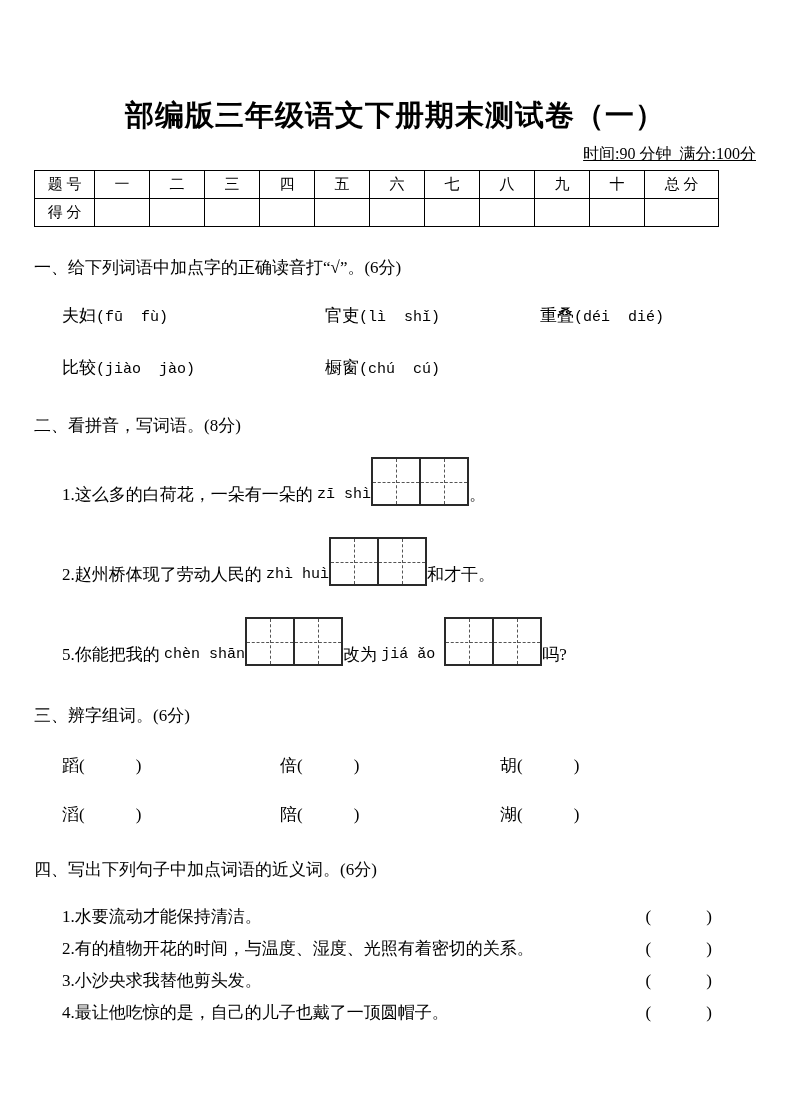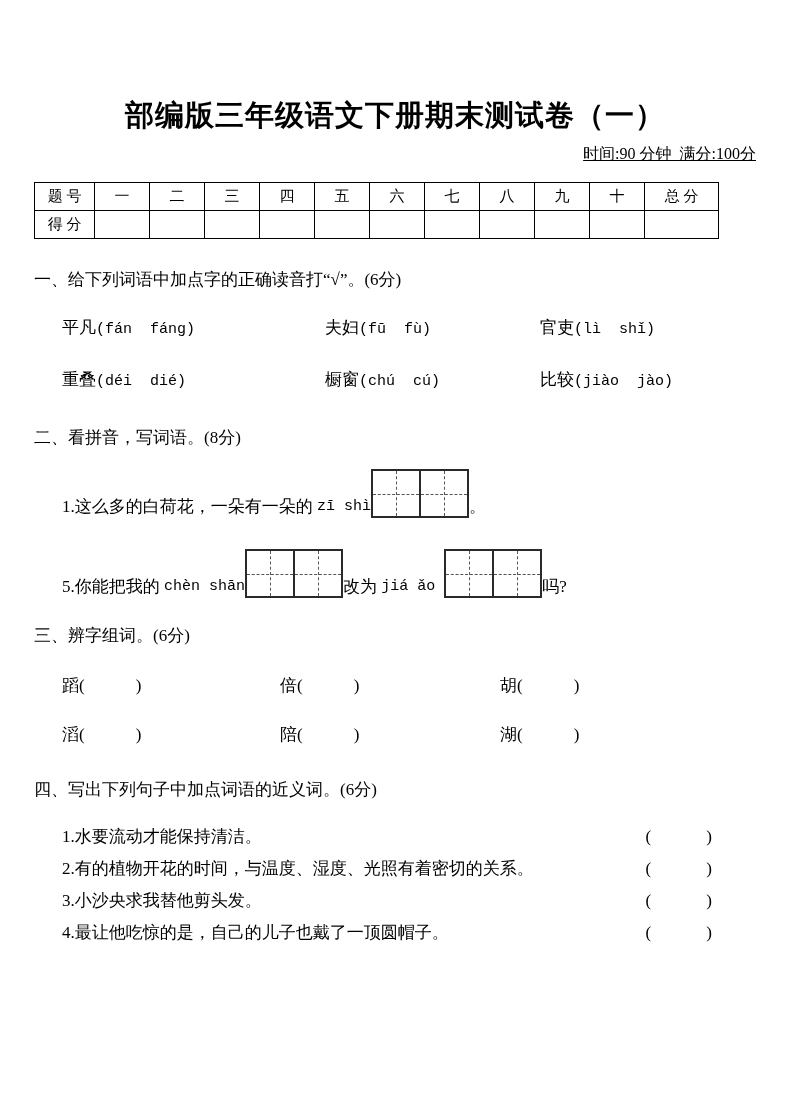--- a/index.html
+++ b/index.html
@@ -23,41 +23,41 @@
     text-align:right;
     font-size:16px;
     line-height:20px;
     margin-top:12px;
     white-space:pre;
     text-decoration:underline;
   }
 
   table.score{
     border-collapse:collapse;
-    margin-top:18px;
+    margin-top:6px;
     table-layout:fixed;
     width:684px;
   }
   table.score td{
     border:1px solid #000;
     height:27px;
     text-align:center;
     font-size:15px;
     padding:0;
     white-space:pre;
   }
 
   .sec-heading{
     font-size:17px;
     line-height:22px;
     white-space:pre;
   }
   .h1{margin-top:30px;}
   .h2{margin-top:34px;}
-  .h3{margin-top:27px;}
+  .h3{margin-top:39px;}
   .h4{margin-top:33px;}
 
   .word-grid1{
     display:grid;
     grid-template-columns:263px 215px 1fr;
     row-gap:28px;
     padding-left:28px;
     margin-top:26px;
     font-size:17px;line-height:22px;
   }
@@ -175,40 +175,48 @@
       <td></td>
       <td></td>
       <td></td>
       <td></td>
     </tr>
   </tbody>
     </table>
 
   <div class="sec-heading h1">一、给下列词语中加点字的正确读音打“√”。(6分)</div>
   <div class="word-grid1">
-    <div class="entry"><span class="cn">平凡</span><span class="py">(fán  fáng)</span></div>
     <div class="entry"><span class="cn">夫妇</span><span class="py">(fū  fù)</span></div>
     <div class="entry"><span class="cn">官吏</span><span class="py">(lì  shǐ)</span></div>
     <div class="entry"><span class="cn">重叠</span><span class="py">(déi  dié)</span></div>
+    <div class="entry"><span class="cn">比较</span><span class="py">(jiào  jào)</span></div>
     <div class="entry"><span class="cn">橱窗</span><span class="py">(chú  cú)</span></div>
-    <div class="entry"><span class="cn">比较</span><span class="py">(jiào  jào)</span></div>
   </div>
 
   <div class="sec-heading h2">二、看拼音，写词语。(8分)</div>
 
   <div class="pinyin-line pl1">
     <span class="cn">1.这么多的白荷花，一朵有一朵的 </span>
       <span class="py">zī shì</span>
       <span class="tzg">
         <span class="cell"></span>
         <span class="cell"></span>
       </span>
       <span class="cn">。</span>
   </div>
 
+  <div class="pinyin-line pl2">
+    <span class="cn">2.赵州桥体现了劳动人民的 </span>
+      <span class="py">zhì huì</span>
+      <span class="tzg">
+        <span class="cell"></span>
+        <span class="cell"></span>
+      </span>
+      <span class="cn">和才干。</span>
+  </div>
 
   <div class="pinyin-line pl3">
     <span class="cn">5.你能把我的 </span>
       <span class="py">chèn shān</span>
       <span class="tzg">
         <span class="cell"></span>
         <span class="cell"></span>
       </span>
       <span class="cn">改为 </span>
       <span class="py">jiá ǎo </span>

